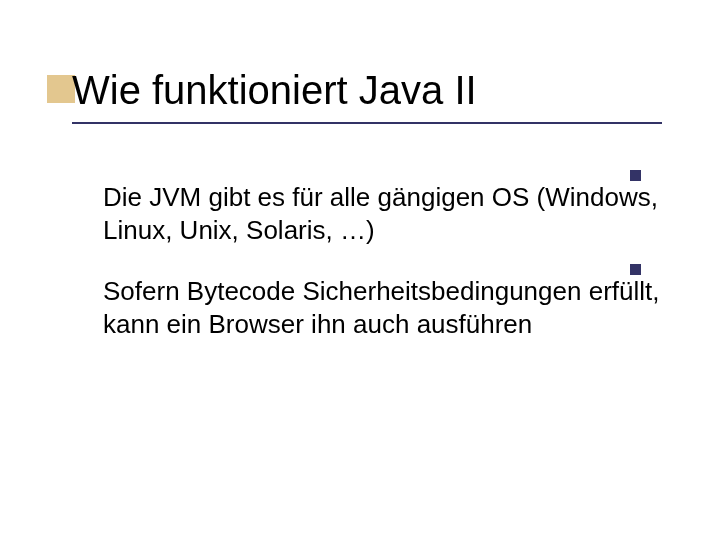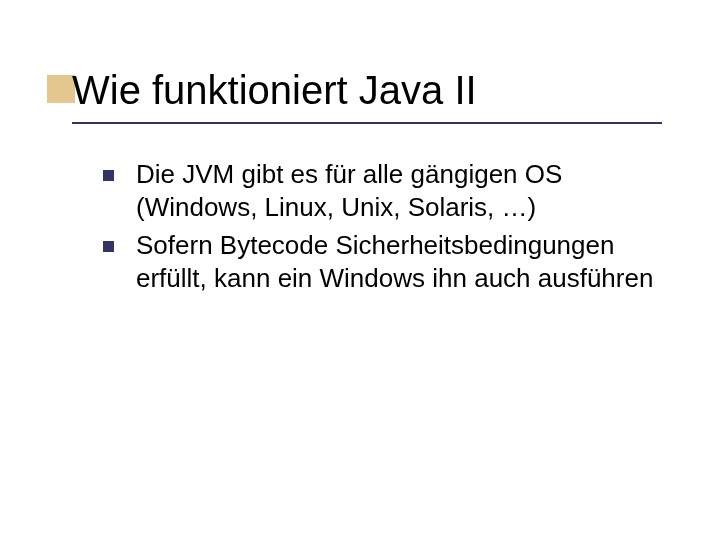--- a/index.html
+++ b/index.html
@@ -43,22 +43,23 @@
     background: #333366;
   }
   .content {
     position: absolute;
     left: 103px;
     top: 158px;
     width: 560px;
   }
   .bullet-item {
     display: flex;
-    align-items: flex-start;
+    align-items: flex-end;
     margin-bottom: 4px;
+    flex-direction: column;
   }
   .bullet-marker {
     width: 11px;
     height: 11px;
     background: #333366;
     flex-shrink: 0;
     margin-top: 12px;
     margin-right: 22px;
   }
   .bullet-text {
@@ -75,16 +76,16 @@
   <div class="accent-square"></div>
   <div class="title">Wie funktioniert Java II</div>
   <div class="underline"></div>
   <div class="content">
     <div class="bullet-item">
       <div class="bullet-marker"></div>
       <div class="bullet-text">Die JVM gibt es für alle gängigen OS (Windows, Linux, Unix, Solaris, …)</div>
     </div>
     <div class="bullet-item">
       <div class="bullet-marker"></div>
-      <div class="bullet-text">Sofern Bytecode Sicherheitsbedingungen erfüllt, kann ein Windows ihn auch ausführen</div>
+      <div class="bullet-text">Sofern Bytecode Sicherheitsbedingungen erfüllt, kann ein Browser ihn auch ausführen</div>
     </div>
   </div>
 </div>
 
 </body></html>

